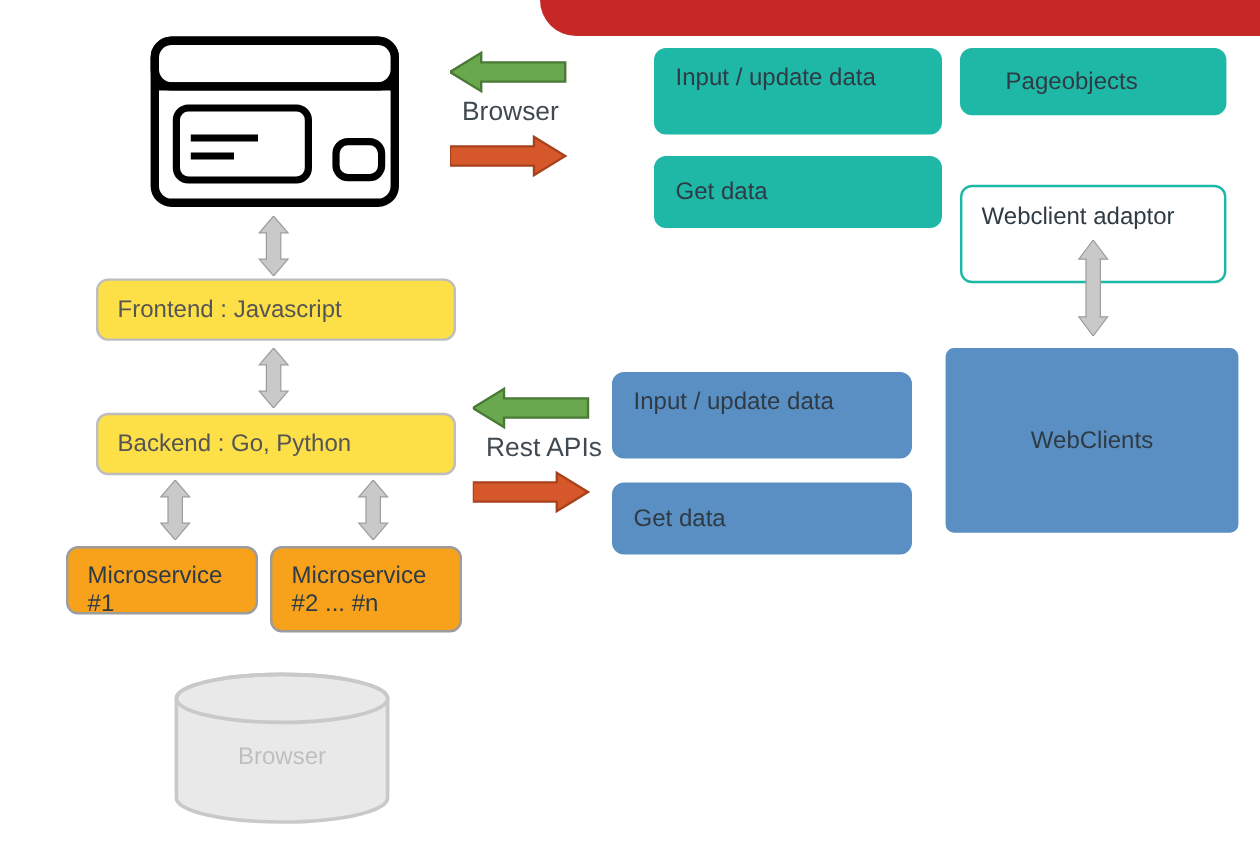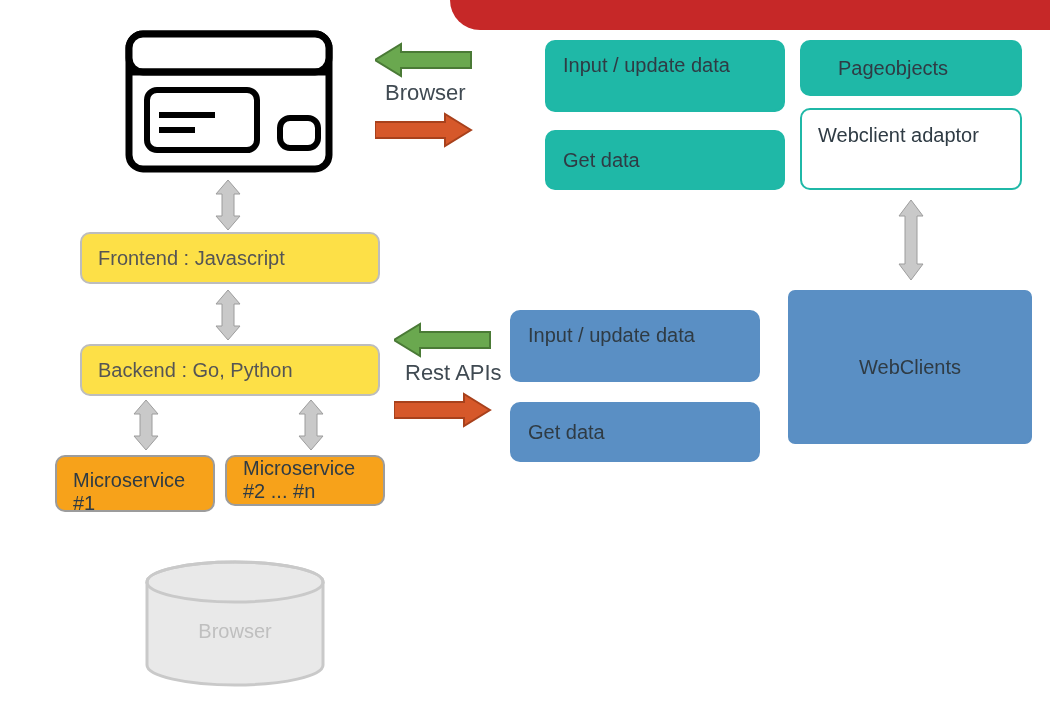--- a/index.html
+++ b/index.html
@@ -39,20 +39,21 @@
   }
   .teal-box {
     background: #1fb8a7;
     border: 2px solid #1fb8a7;
     color: #2f3b44;
   }
   .teal-outline {
     background: #ffffff;
     border: 2px solid #1fb8a7;
     color: #2f3b44;
+    margin-top: 46px;
   }
   .blue-box {
     background: #5a8fc4;
     border: 2px solid #5a8fc4;
     color: #2f3b44;
   }
   .label-text {
     color: #404a52;
     font-size: 22px;
   }
@@ -100,21 +101,21 @@
 <svg class="abs" style="left:130px; top:400px;" width="32" height="50">
   <polygon points="16,0 28,14 22,14 22,36 28,36 16,50 4,36 10,36 10,14 4,14" fill="#c9c9c9" stroke="#9c9c9c" stroke-width="1"></polygon>
 </svg>
 <svg class="abs" style="left:295px; top:400px;" width="32" height="50">
   <polygon points="16,0 28,14 22,14 22,36 28,36 16,50 4,36 10,36 10,14 4,14" fill="#c9c9c9" stroke="#9c9c9c" stroke-width="1"></polygon>
 </svg>
 
 <div class="abs box orange-box" style="left:55px; top:455px; width:160px; height:57px; display:block; padding-top:12px;">
   <span>Microservice #1</span>
 </div>
-<div class="abs box orange-box" style="left:225px; top:455px; width:160px; height:51px; display:block; padding-top:0;">
+<div class="abs box orange-box" style="left:225px; top:455px; width:160px; height:72px; display:block; padding-top:12px;">
   <span>Microservice #2 ... #n</span>
 </div>
 
 <svg class="abs" style="left:140px; top:560px;" width="190" height="130">
   <ellipse cx="95" cy="22" rx="88" ry="20" fill="#e9e9e9" stroke="#c9c9c9" stroke-width="3"></ellipse>
   <path d="M 7 22 L 7 105 A 88 20 0 0 0 183 105 L 183 22" fill="#e9e9e9" stroke="#c9c9c9" stroke-width="3"></path>
   <ellipse cx="95" cy="22" rx="88" ry="20" fill="none" stroke="#c9c9c9" stroke-width="3"></ellipse>
 </svg>
 <div class="cyl-label">Browser</div>
 

